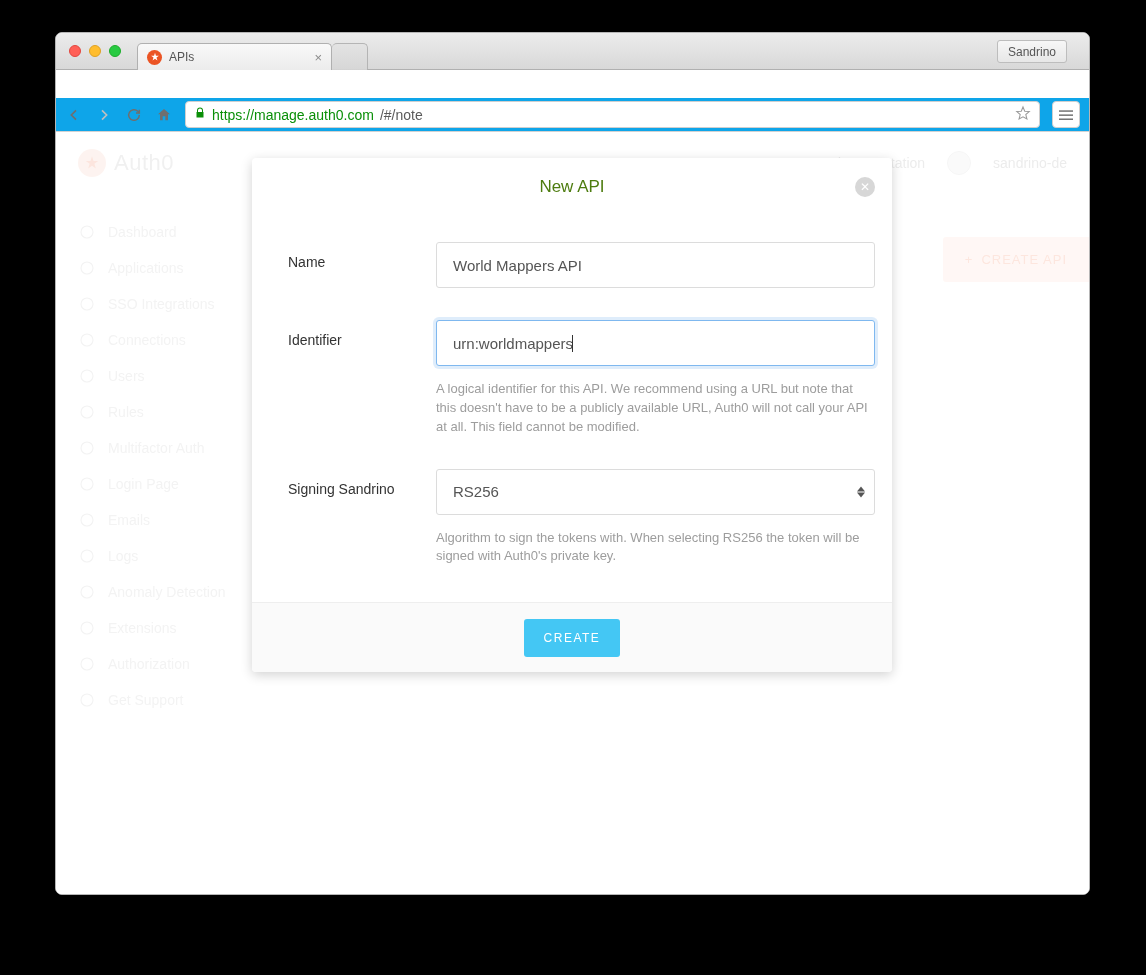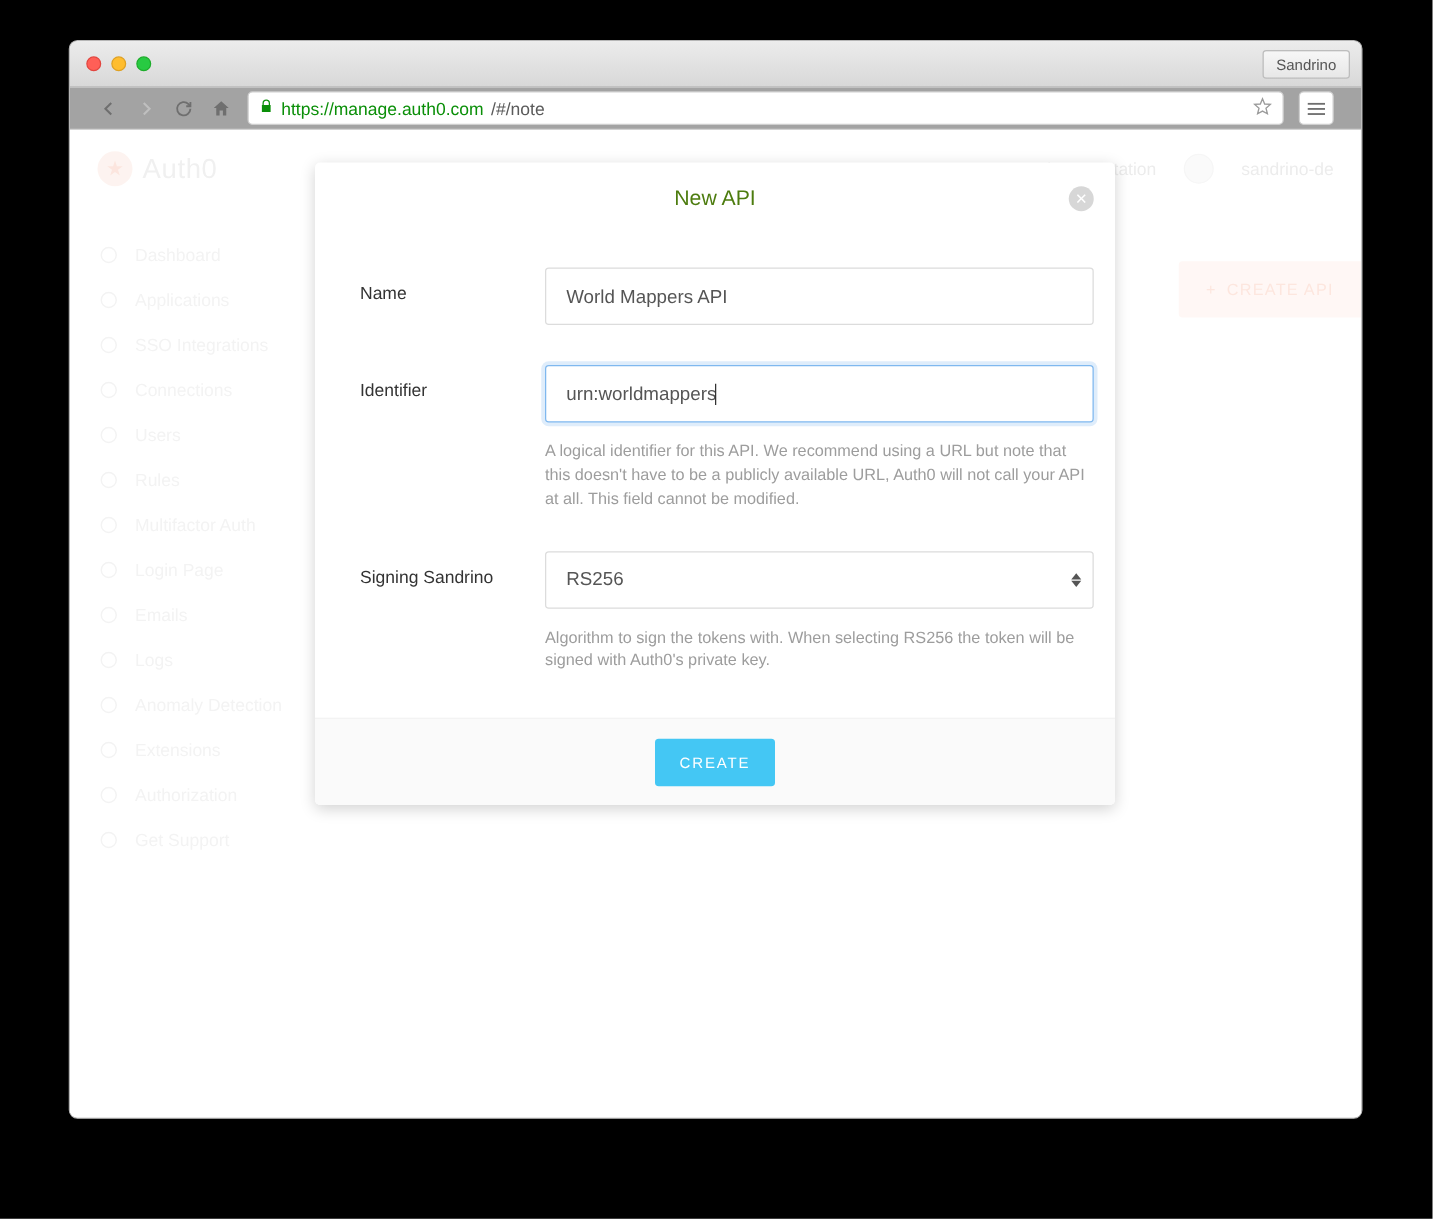--- a/index.html
+++ b/index.html
@@ -46,30 +46,30 @@
     width:15px; height:15px; border-radius:50%;
     background:#eb5424; display:flex; align-items:center; justify-content:center;
   }
   .tab .favicon svg { width:10px; height:10px; }
   .tab .close { margin-left:auto; color:#8b8b8b; font-size:13px; }
   .tab.blank {
     width:36px; background:linear-gradient(#e3e3e3,#d6d6d6);
     border-radius: 5px 5px 0 0; border-left:none; opacity:0.9;
   }
   .profile-chip {
-    position:absolute; right:9px; top:7px;
+    position:absolute; right:22px; top:7px;
     height:23px; padding:0 10px; font-size:12px;
     background:linear-gradient(#f7f7f7,#e7e7e7);
     border:1px solid #bdbdbd; border-radius:3px;
     display:flex; align-items:center; color:#555;
   }
   .toolbar {
-    height:34px; background:#a3a3a3;
+    height:34px; background:#0ea5e9;
     border-bottom:1px solid #d2d2d2;
-    display:flex; align-items:center; gap:12px; padding:0 22px;
+    display:flex; align-items:center; gap:12px; padding:0 9px;margin-top:28px;
   }
   .tb-icon { color:#6f6f6f; display:flex; align-items:center; justify-content:center; width:18px; height:18px; }
   .tb-icon.disabled { color:#bfbfbf; }
   .tb-icon svg { width:16px; height:16px; }
   .omnibox {
     flex:1; height:27px; background:#fff;
     border:1px solid #cfcfcf; border-radius:4px;
     display:flex; align-items:center; padding:0 8px; gap:6px;
     font-size:14px;
   }
@@ -173,20 +173,32 @@
 </style>
 </head>
 <body>
 
 <div class="window">
   <div class="titlebar">
     <div class="traffic">
       <div class="dot r"></div>
       <div class="dot y"></div>
       <div class="dot g"></div>
+    </div>
+    <div class="tabbar">
+      <div class="tab">
+        <span class="favicon">
+          <svg viewBox="0 0 24 24" fill="#fff">
+              <path d="M12 2l2.3 7h7l-5.7 4.2 2.2 7L12 16l-5.8 4.2 2.2-7L2.7 9h7z"></path>
+            </svg>
+        </span>
+        <span>APIs</span>
+        <span class="close">×</span>
+      </div>
+      <div class="tab blank"></div>
     </div>
     <div class="profile-chip">Sandrino</div>
   </div>
 
   <div class="toolbar">
     <span class="tb-icon">
         <svg viewBox="0 0 24 24" fill="none" stroke="currentColor" stroke-width="2.5">
           <path d="M15 5l-7 7 7 7"></path>
         </svg>
       </span>

